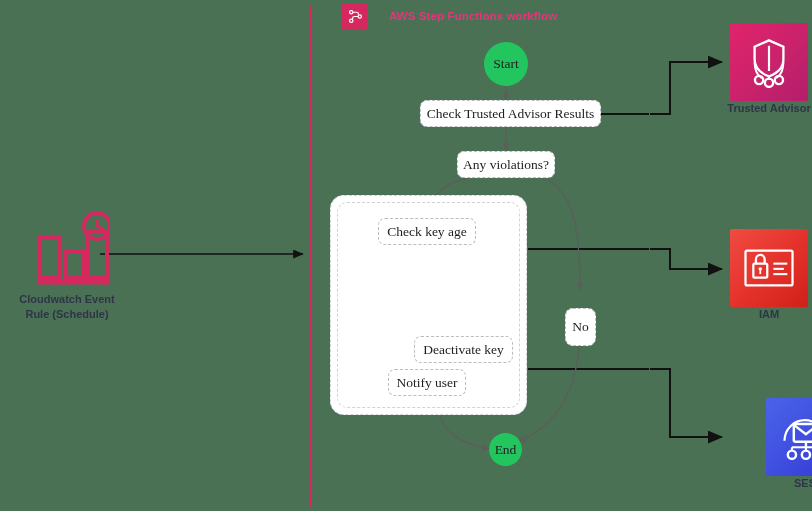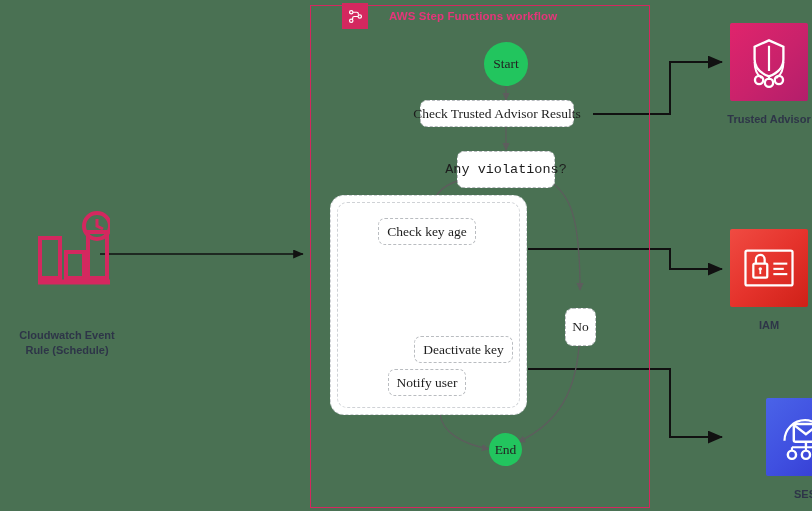--- a/index.html
+++ b/index.html
@@ -112,38 +112,37 @@
     height: 78px;
     border-radius: 2px;
     display: flex;
     align-items: center;
     justify-content: center;
   }
   .tile-trusted { background: linear-gradient(135deg, #e0246c 0%, #c9226b 55%, #b31e6b 100%); }
   .tile-iam     { background: linear-gradient(135deg, #f04b42 0%, #e5332c 50%, #cf2118 100%); }
   .tile-ses     { background: linear-gradient(135deg, #4a63e8 0%, #3f4fe0 50%, #3338cf 100%); }
   .service-label {
-    margin-top: 12px;
+    margin-top: 1px;
     font-family: "Liberation Sans", sans-serif;
     font-size: 11px;
     font-weight: bold;
     color: #2e3548;
     white-space: nowrap;
   }
 
   
   .cw-group {
     position: absolute;
     left: 2px;
     top: 210px;
     width: 130px;
     display: flex;
     flex-direction: column;
     align-items: center;
-    gap: 36px;
   }
   .cw-label {
     margin-top: 6px;
     font-family: "Liberation Sans", sans-serif;
     font-size: 11px;
     font-weight: bold;
     color: #2e3548;
     text-align: center;
     line-height: 15px;
   }
@@ -239,23 +238,23 @@
     </div>
     <div class="sfn-title">AWS Step Functions workflow</div>
   </div>
 
   <div class="map-box" style="left:330px; top:195px; width:197px; height:220px;">
     <div class="map-box-inner"></div>
   </div>
 
   <div class="circle-node" style="left:484px; top:42px; width:44px; height:44px;">Start</div>
 
-  <div class="node" style="left:420px; top:100px; width:154px; height:27px;">Check Trusted Advisor Results</div>
-
-  <div class="node" style="left:457px; top:151px; width:98px; height:37px;font-family:Liberation Mono, monospace;">Any violations?</div>
+  <div class="node" style="left:420px; top:100px; width:181px; height:27px;">Check Trusted Advisor Results</div>
+
+  <div class="node" style="left:457px; top:151px; width:98px; height:27px;">Any violations?</div>
 
   <div class="node" style="left:378px; top:218px; width:98px; height:27px;">Check key age</div>
 
 
   <div class="node" style="left:414px; top:336px; width:99px; height:27px;">Deactivate key</div>
 
   <div class="node" style="left:388px; top:369px; width:78px; height:27px;">Notify user</div>
 
   <div class="node" style="left:565px; top:292px; width:31px; height:38px; border-radius:8px;margin-top:16px;">No</div>
 

